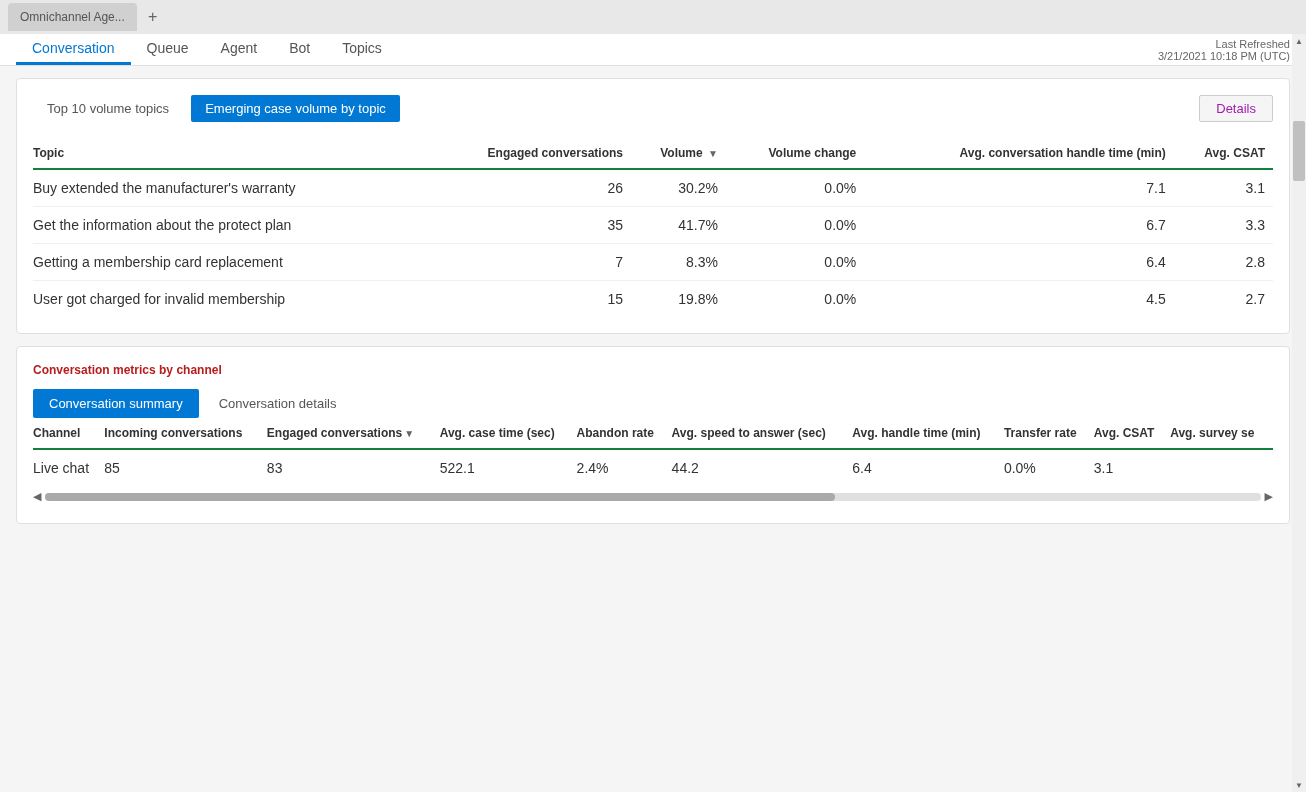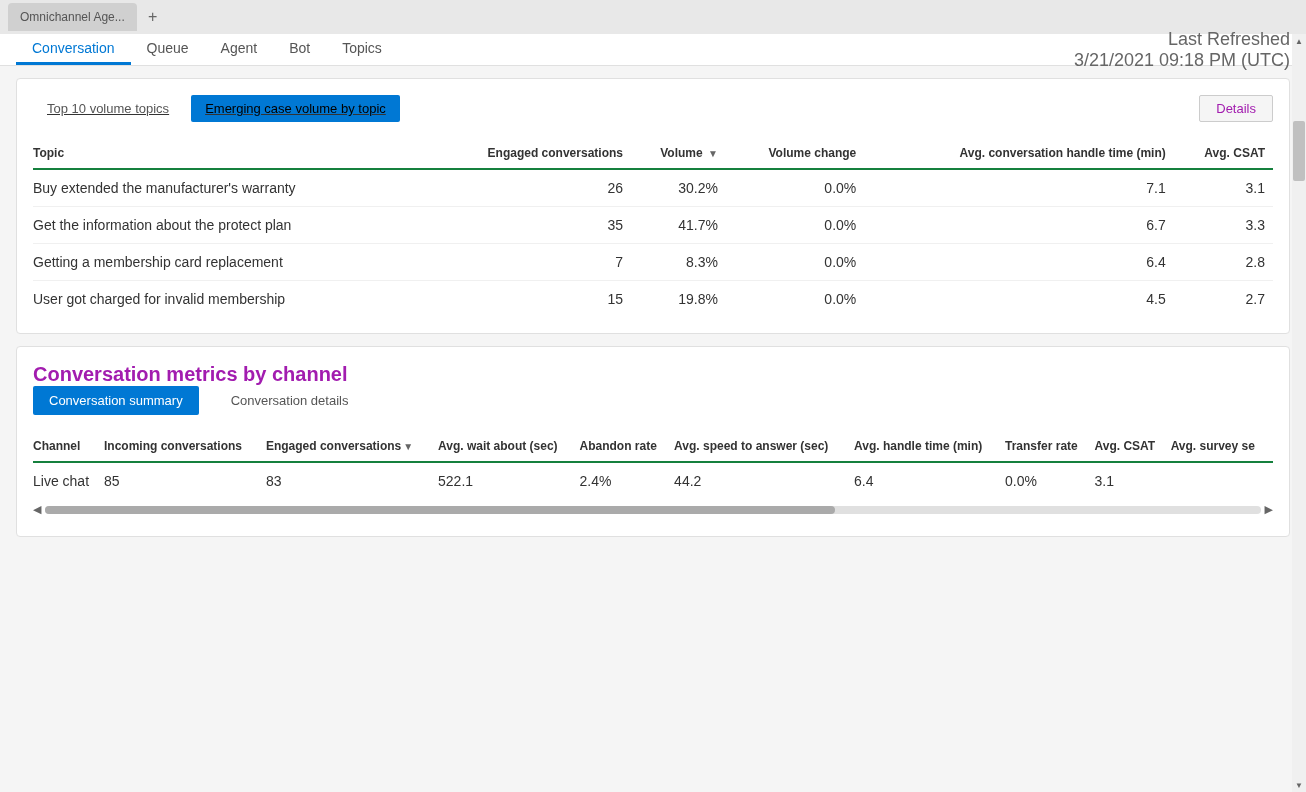--- a/index.html
+++ b/index.html
@@ -72,21 +72,21 @@
       color: #555;
       cursor: pointer;
       border-bottom: 3px solid transparent;
     }
     .nav-tab.active {
       color: #0078d4;
       border-bottom: 3px solid #0078d4;
       font-weight: 500;
     }
     .last-refreshed {
-      font-size: 18px;
+      font-size: 11px;
       color: #666;
       text-align: right;
     }
 
     
     .main-content {
       padding: 0 16px 16px 16px;
       overflow-y: auto;
       height: calc(792px - 34px - 48px);
     }
@@ -104,36 +104,35 @@
     .topics-header {
       display: flex;
       align-items: center;
       justify-content: space-between;
       margin-bottom: 16px;
     }
     .topics-tabs {
       display: flex;
       align-items: flex-start;
       gap: 8px;
-      text-decoration: underline;
     }
     .topics-tab {
       padding: 6px 14px;
       font-size: 13px;
       cursor: pointer;
       border-radius: 2px;
       border: none;
     }
     .topics-tab.inactive {
       background: transparent;
       color: #555;
     }
     .topics-tab.active {
       background: #0078d4;
-      color: #000000;
+      color: #ffffff;
     }
     .details-btn {
       padding: 5px 16px;
       font-size: 13px;
       background: #f5f5f5;
       border: 1px solid #ccc;
       border-radius: 2px;
       color: #a21caf;
       cursor: pointer;
     }
@@ -166,29 +165,28 @@
     }
     .sort-icon {
       display: inline-block;
       font-size: 10px;
       color: #666;
       margin-left: 2px;
     }
 
     
     .metrics-header {
-      font-size: 20px;
+      font-size: 12px;
       font-weight: 600;
-      color: #a21caf;
-      margin-bottom: 0;
+      color: #b91c1c;
+      margin-bottom: 12px;
     }
     .sub-tabs {
       display: flex;
-      gap: 16px;
-      margin-bottom: 16px;
+      gap: 4px;
     }
     .sub-tab {
       padding: 7px 16px;
       font-size: 13px;
       cursor: pointer;
       border: none;
       border-radius: 2px;
     }
     .sub-tab.active {
       background: #0078d4;
@@ -298,21 +296,21 @@
       </div>
       <div class="nav-tab">
         <span>Bot</span>
       </div>
       <div class="nav-tab">
         <span>Topics</span>
       </div>
     </div>
     <div class="last-refreshed">
       <div>Last Refreshed</div>
-      <div>3/21/2021 09:18 PM (UTC)</div>
+      <div>3/21/2021 10:18 PM (UTC)</div>
     </div>
   </div>
 
   <div class="main-content">
 
     <div class="section-card">
       <div class="topics-header">
         <div class="topics-tabs">
           <button class="topics-tab inactive">Top 10 volume topics</button>
           <button class="topics-tab active">Emerging case volume by topic</button>
@@ -377,21 +375,21 @@
         <button class="sub-tab inactive">Conversation details</button>
       </div>
 
       <div class="scroll-container">
         <table class="data-table">
           <thead>
             <tr id="metrics-thead-row">
             <th>Channel</th>
                 <th>Incoming conversations</th>
                 <th>Engaged conversations<span class="sort-icon"> ▼</span></th>
-                <th>Avg. wait about (sec)</th>
+                <th>Avg. case time (sec)</th>
                 <th>Abandon rate</th>
                 <th>Avg. speed to answer (sec)</th>
                 <th>Avg. handle time (min)</th>
                 <th>Transfer rate</th>
                 <th>Avg. CSAT</th>
                 <th>Avg. survey se</th>
               </tr>
           </thead>
           <tbody id="metrics-tbody">
           <tr>

